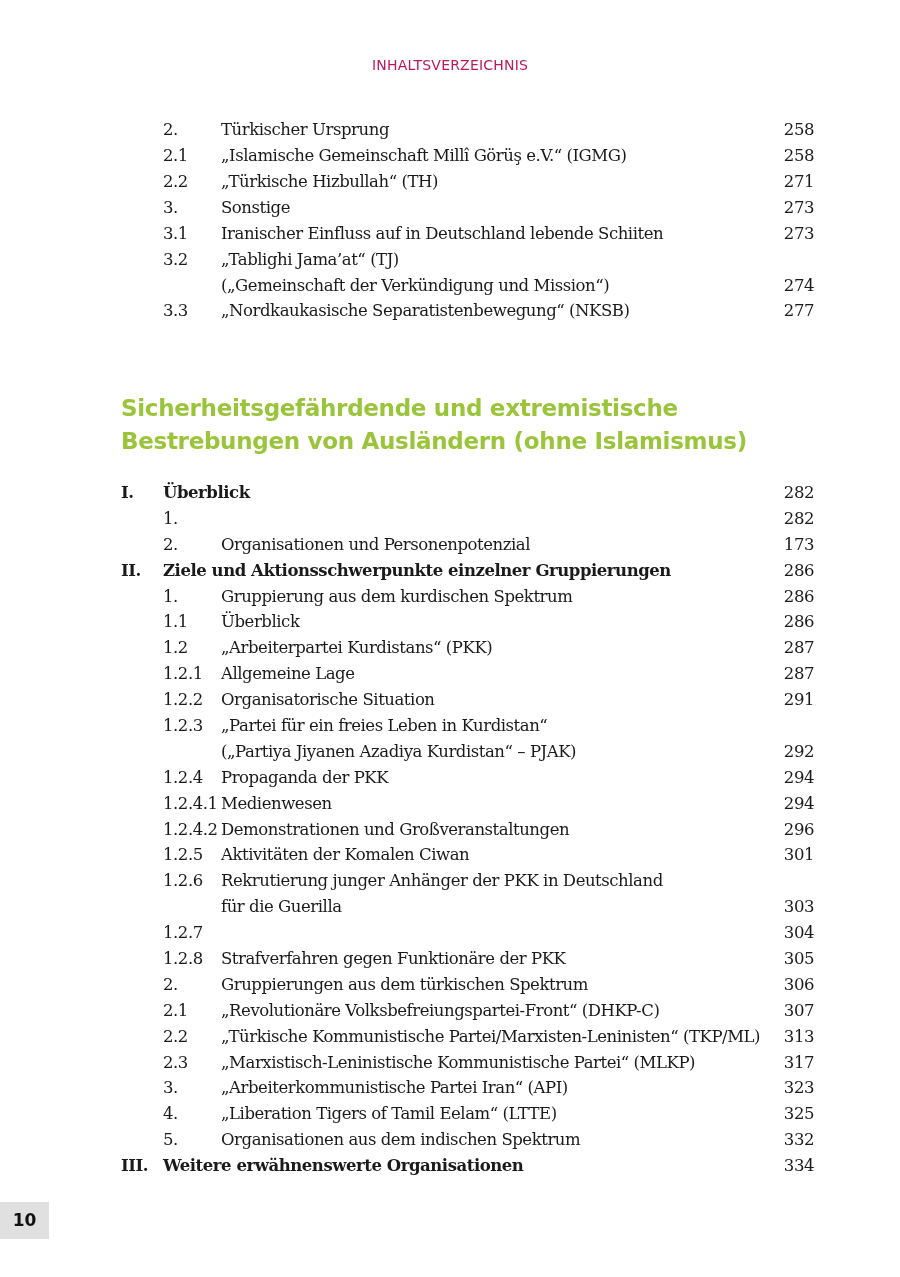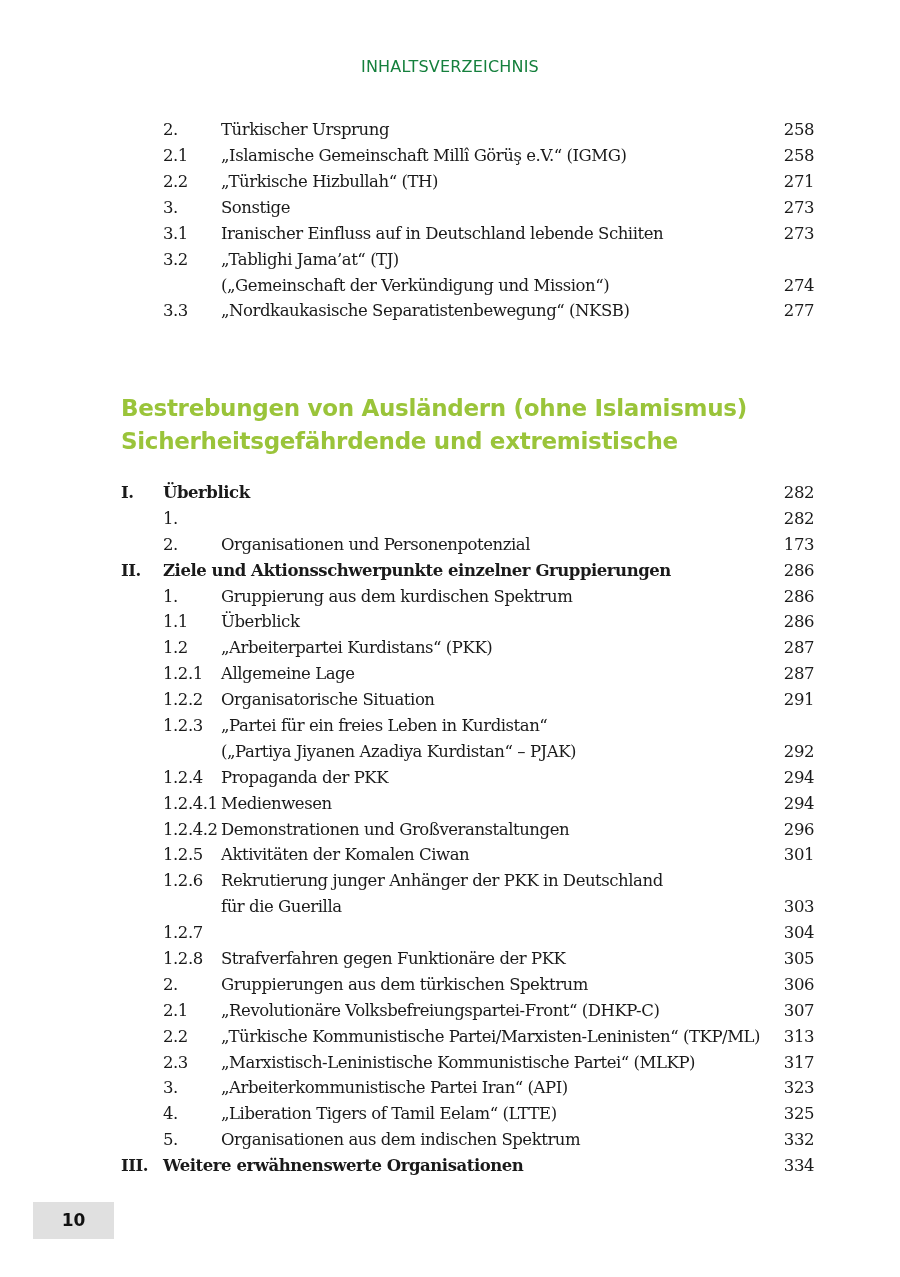--- a/index.html
+++ b/index.html
@@ -2,38 +2,38 @@
 <html><head>
   <meta charset="utf-8">
   <style>
     html, body { margin: 0; padding: 0; }
     body {
       width: 900px; height: 1277px; background: #ffffff; position: relative;
       font-family: "DejaVu Serif", serif; color: #1a1a1a; overflow: hidden;
     }
     .running-head {
       position: absolute; top: 57px; left: 0; width: 900px; text-align: center;
-      font-family: "DejaVu Sans", sans-serif; font-size: 16px; letter-spacing: 0.2px; color: #15803d;
+      font-family: "DejaVu Sans", sans-serif; font-size: 14px; letter-spacing: 0.2px; color: #be185d;
     }
     .toc { position: absolute; left: 0; width: 900px; }
     .row { position: absolute; left: 0; width: 900px; height: 26px; font-size: 16.5px; line-height: 26px; letter-spacing: -0.45px; }
     .row .roman { position: absolute; left: 121px; font-weight: bold; }
     .row .num { position: absolute; left: 163px; }
     .row .title { position: absolute; left: 221px; white-space: nowrap; }
     .row .title.bold { position: absolute; left: 163px; font-weight: bold; }
     .row .page { position: absolute; right: 86px; text-align: left; }
     .section-heading {
       position: absolute; left: 121px; top: 392px; width: 700px;
       font-family: "DejaVu Sans", sans-serif; font-weight: bold; font-size: 23px; line-height: 33px;
       color: #9ac43a; letter-spacing: -0.3px;
     }
     .page-badge {
-      position: absolute; left: 0; top: 1202px; width: 81px; height: 37px; background: #e0e0e0;
+      position: absolute; left: 0; top: 1202px; width: 49px; height: 37px; background: #e0e0e0;
       font-family: "DejaVu Sans", sans-serif; font-weight: bold; font-size: 17px; line-height: 37px;
-      text-align: center; color: #111; margin-left: 33px;
+      text-align: center; color: #111;
     }
   </style>
 </head>
 <body>
 
 <div class="running-head">INHALTSVERZEICHNIS</div>
 
 <div class="toc">
   <div class="row" style="top:117px">
       <span class="num">2.</span>
@@ -71,22 +71,22 @@
       <span class="page">274</span>
     </div>
   <div class="row" style="top:298px">
       <span class="num">3.3</span>
       <span class="title">„Nordkaukasische Separatistenbewegung“ (NKSB)</span>
       <span class="page">277</span>
     </div>
 </div>
 
 <div class="section-heading">
+  <div>Sicherheitsgefährdende und extremistische</div>
   <div>Bestrebungen von Ausländern (ohne Islamismus)</div>
-  <div>Sicherheitsgefährdende und extremistische</div>
 </div>
 
 <div class="toc">
   <div class="row" style="top:480px">
       <span class="roman">I.</span>
       <span class="title bold">Überblick</span>
       <span class="page">282</span>
     </div>
   <div class="row" style="top:506px">
       <span class="num">1.</span>

